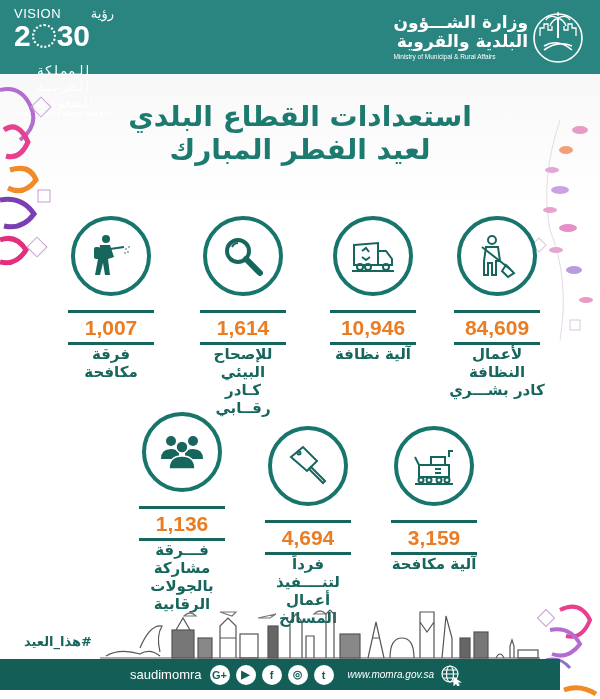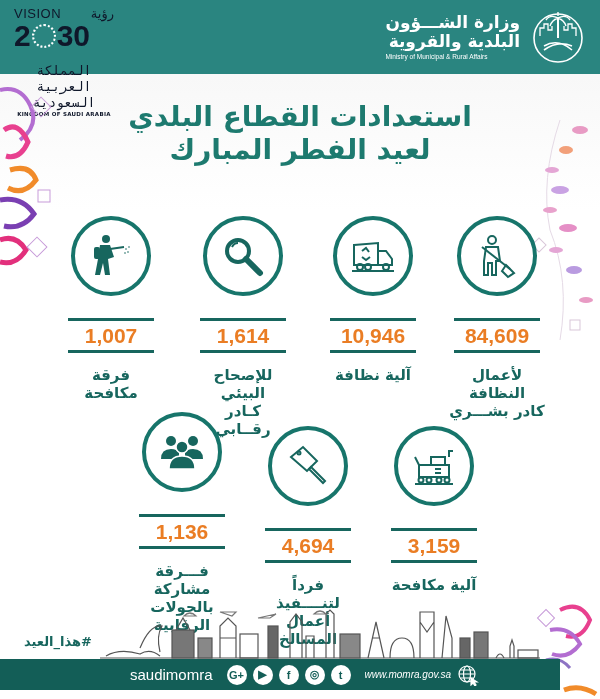--- a/index.html
+++ b/index.html
@@ -3,59 +3,59 @@
 <meta charset="utf-8">
 <style>
   * { margin:0; padding:0; box-sizing:border-box; }
   html, body { width:600px; height:699px; overflow:hidden; background:#fff; }
   body { font-family:"DejaVu Sans", sans-serif; position:relative; }
   .page { position:absolute; left:0; top:0; width:600px; height:699px;
           background:linear-gradient(180deg,#f4f4f4 0%,#ffffff 30%,#ffffff 100%); overflow:hidden; }
 
   
   .header { position:absolute; left:0; top:0; width:600px; height:74px; background:#2a8580; }
-  .vision { position:absolute; left:14px; top:6px; width:100px; color:#0f172a; }
+  .vision { position:absolute; left:14px; top:6px; width:100px; color:#ffffff; }
   .vision .row1 { display:flex; justify-content:space-between; font-size:13px; letter-spacing:0.5px; font-family:"Liberation Sans", sans-serif; }
   .vision .yr { font-size:30px; font-weight:bold; line-height:30px; font-family:"Liberation Sans", sans-serif; display:flex; align-items:center; }
   .vision .emblem-sm { display:inline-block; width:24px; height:24px; border-radius:50%; border:2px dotted #fff; margin:0 1px; }
   .vision .ar { font-size:13px; text-align:center; direction:rtl; margin-top:12px;font-family:Liberation Mono, monospace; }
   .vision .en { font-size:5.5px; text-align:center; letter-spacing:0.3px; font-weight:bold; }
 
-  .ministry { position:absolute; right:14px; top:8px; display:flex; align-items:center; gap:10px; color:#fff; }
+  .ministry { position:absolute; right:14px; top:8px; display:flex; align-items:center; gap:2px; color:#fff; }
   .ministry .txt { text-align:right; direction:rtl; }
   .ministry .t1 { font-size:17px; font-weight:bold; line-height:19px; }
   .ministry .t2 { font-size:17px; font-weight:bold; line-height:19px; }
   .ministry .t3 { font-size:6.5px; direction:ltr; text-align:left; margin-top:2px; font-family:"Liberation Sans", sans-serif; }
   .ministry .emb { width:56px; height:56px; }
 
   
   .deco-left { position:absolute; left:0; top:80px; width:60px; height:200px; }
   .deco-right { position:absolute; right:0; top:120px; width:70px; height:220px; }
   .deco-br { position:absolute; right:0; top:600px; width:80px; height:99px; }
 
   
   .title { position:absolute; left:100px; top:100px; width:400px; text-align:center; direction:rtl;
            color:#1d7a6f; font-weight:bold; font-size:28px; line-height:33px; }
 
   
   .stat { position:absolute; width:96px; text-align:center; }
   .circle { width:80px; height:80px; margin:0 auto; border:4px solid #17756b; border-radius:50%;
             display:flex; align-items:center; justify-content:center; background:#fff; }
   .circle svg { width:46px; height:46px; }
-  .numbox { margin:22px auto 0; width:86px; border-top:3px solid #17665e; border-bottom:3px solid #17665e;
+  .numbox { margin:14px auto 0; width:86px; border-top:3px solid #17665e; border-bottom:3px solid #17665e;
             padding:3px 0 2px; }
   .num { color:#ea7d24; font-weight:bold; font-size:21px; line-height:24px; font-family:"Liberation Sans", sans-serif; }
-  .label { margin-top:13px; color:#17665e; font-weight:bold; font-size:15px; line-height:18px; direction:rtl; }
+  .label { margin-top:0; color:#17665e; font-weight:bold; font-size:15px; line-height:18px; direction:rtl; }
 
   
   .hashtag { position:absolute; left:24px; top:634px; color:#17665e; font-weight:bold; font-size:13px; direction:rtl; }
   .skyline { position:absolute; left:100px; top:608px; width:440px; height:52px; }
   .footer { position:absolute; left:0; top:659px; width:560px; height:31px; background:#135e57; display:flex;
             align-items:center; padding-left:130px; gap:6px; color:#fff; }
-  .footer .handle { font-size:15px; font-family:"Liberation Sans", sans-serif; margin-right:8px; }
+  .footer .handle { font-size:13px; font-family:"Liberation Sans", sans-serif; margin-right:2px; }
   .soc { width:20px; height:20px; border-radius:50%; background:#fff; color:#135e57; font-size:11px; font-weight:bold;
          display:flex; align-items:center; justify-content:center; font-family:"Liberation Sans", sans-serif; }
   .footer .url { font-size:10px; margin-left:8px; font-family:"Liberation Sans", sans-serif;font-style:italic; }
   .globe { width:22px; height:22px; }
 </style>
 </head>
 <body>
 
 <div class="page">
 

